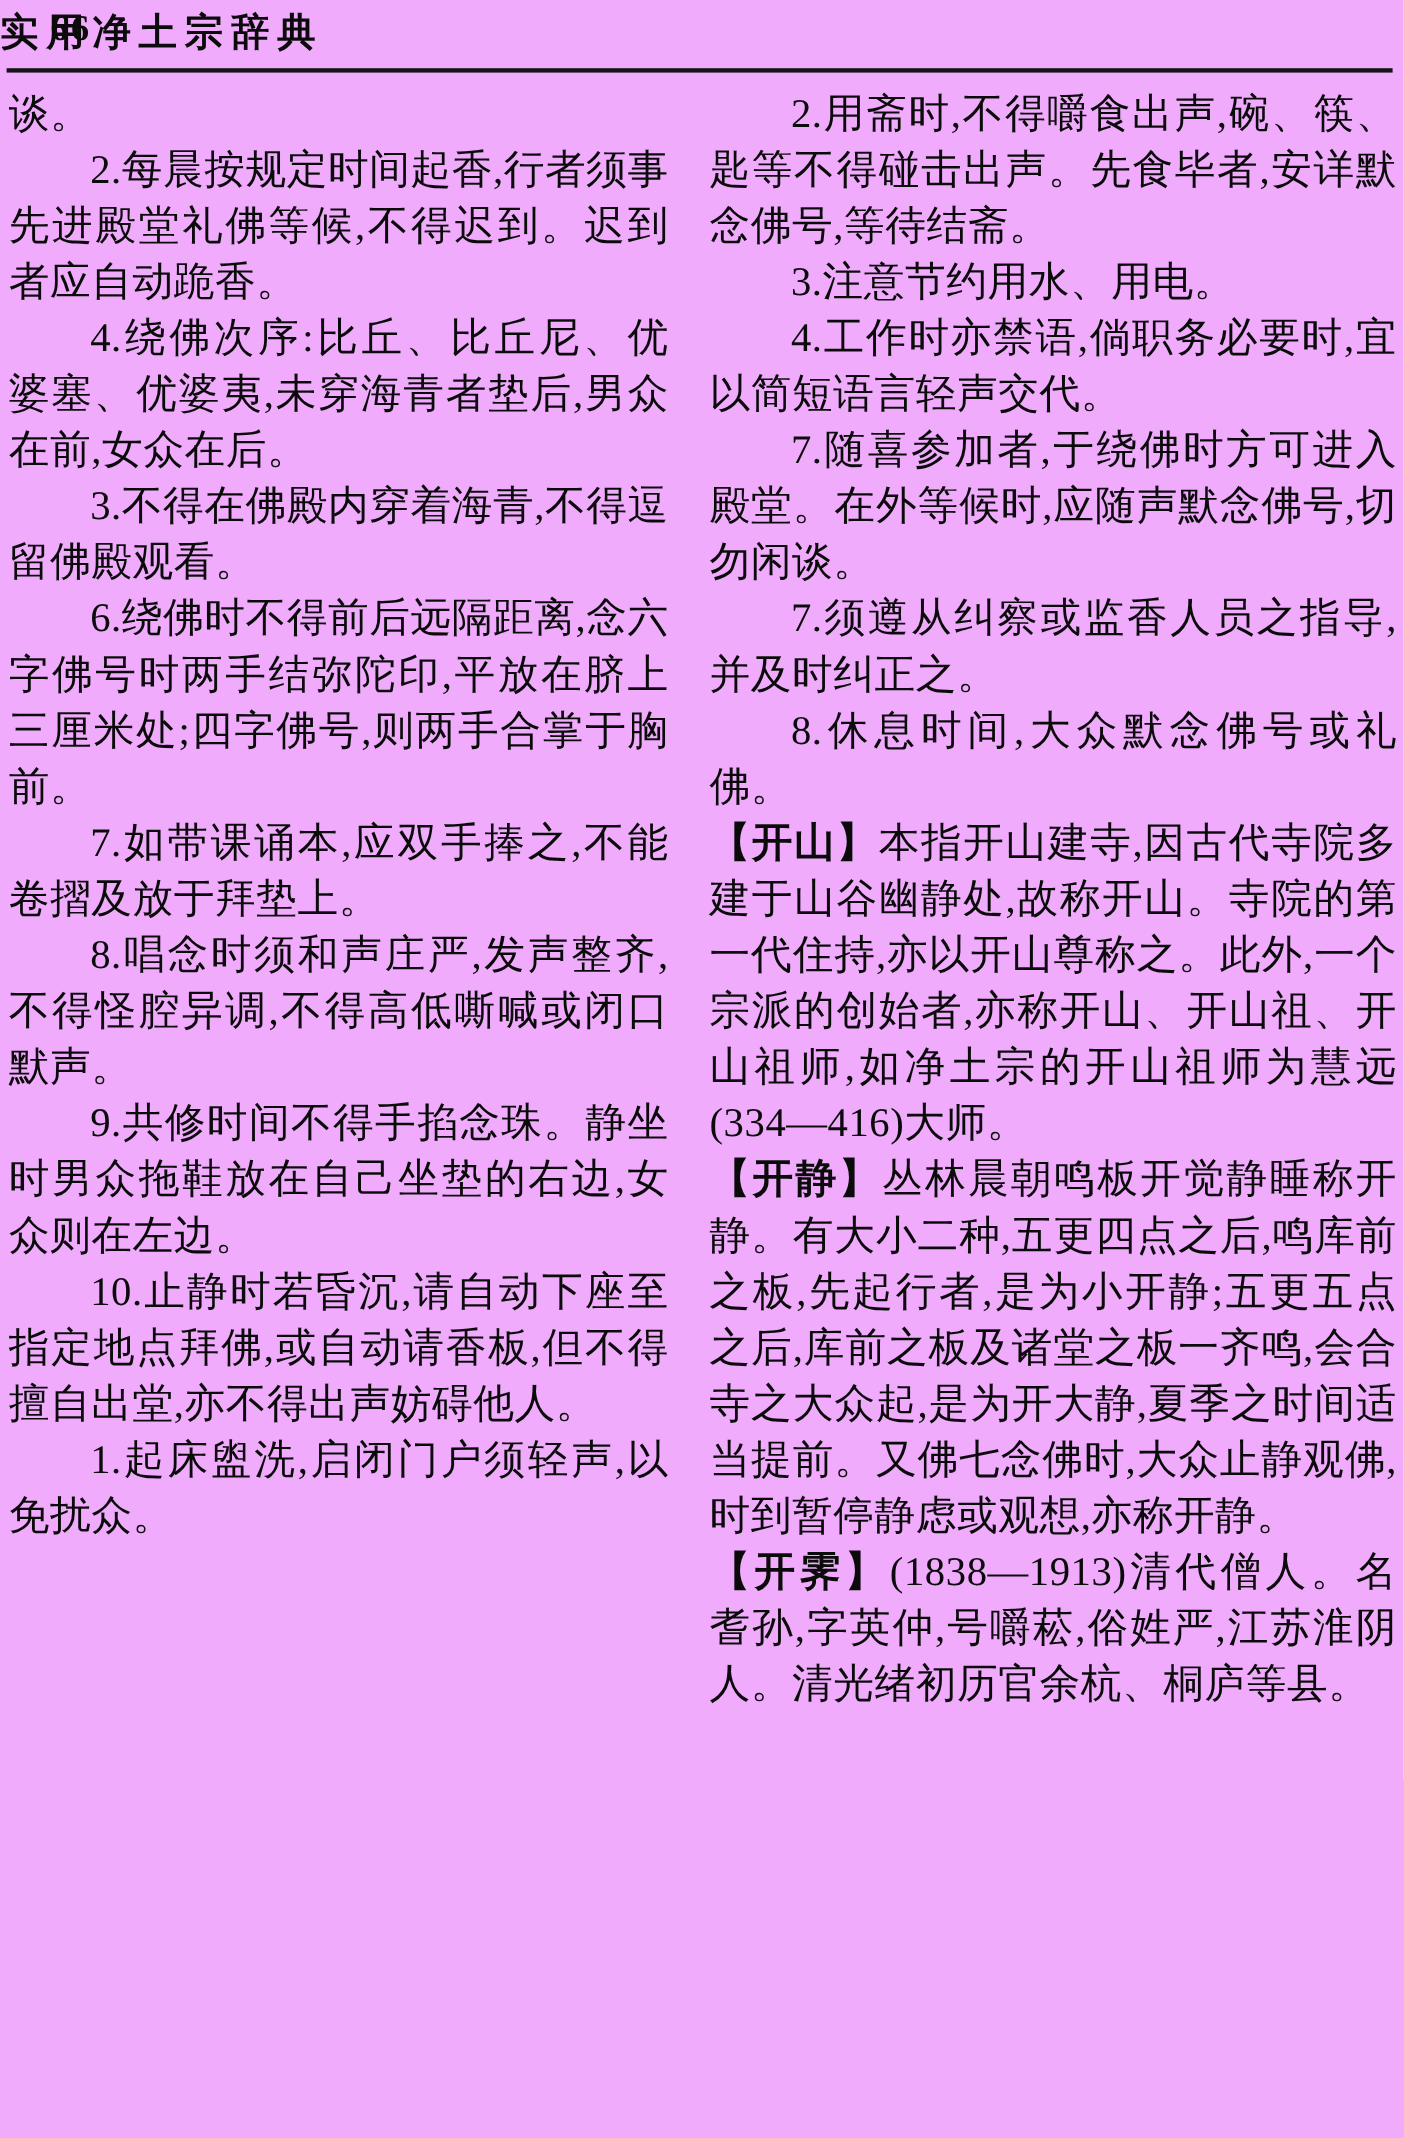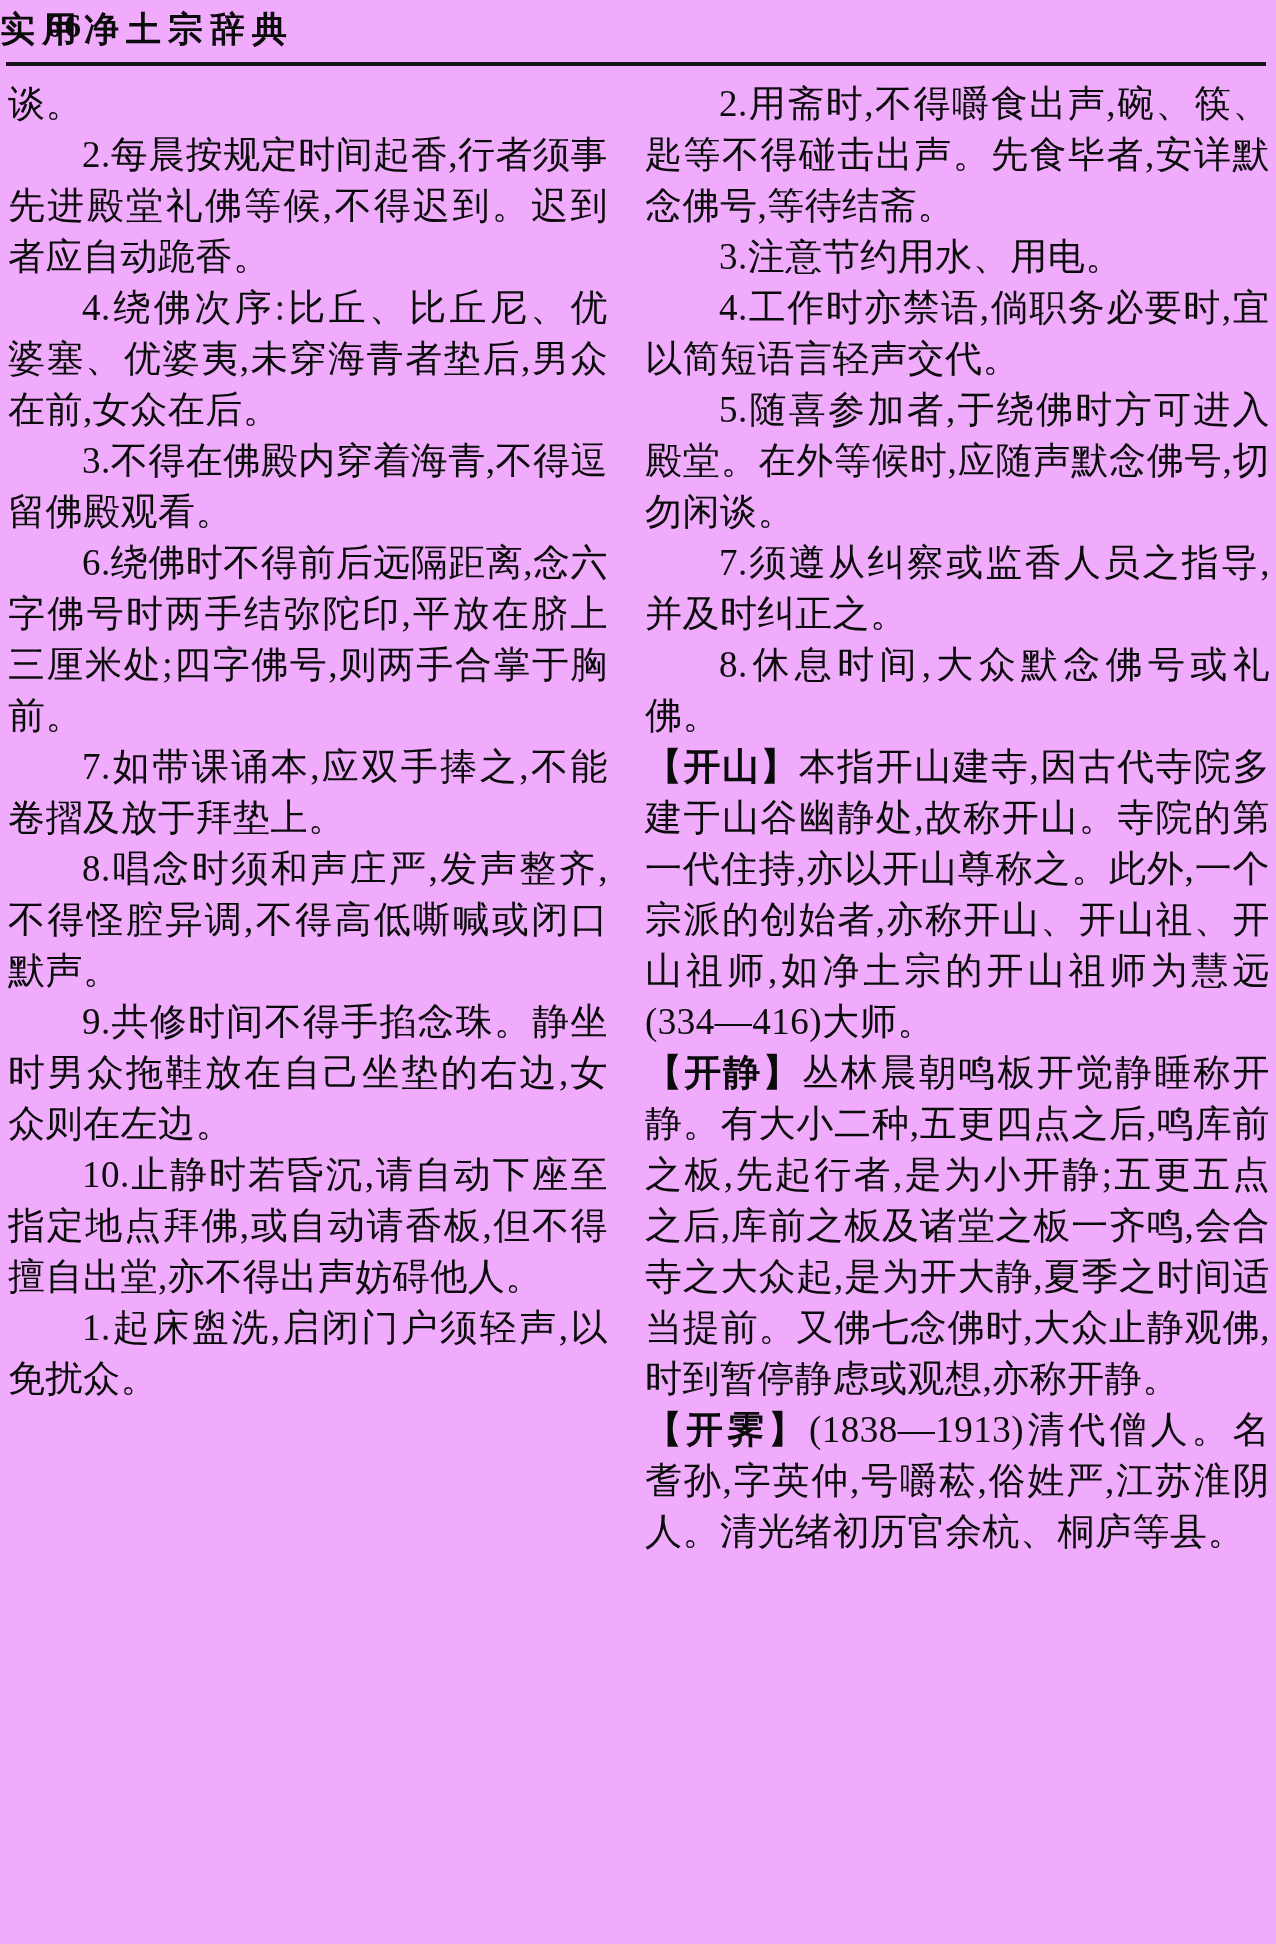--- a/index.html
+++ b/index.html
@@ -80,21 +80,21 @@
         <p class="indent">7.如带课诵本,应双手捧之,不能卷摺及放于拜垫上。</p>
         <p class="indent">8.唱念时须和声庄严,发声整齐,不得怪腔异调,不得高低嘶喊或闭口默声。</p>
         <p class="indent">9.共修时间不得手掐念珠。静坐时男众拖鞋放在自己坐垫的右边,女众则在左边。</p>
         <p class="indent">10.止静时若昏沉,请自动下座至指定地点拜佛,或自动请香板,但不得擅自出堂,亦不得出声妨碍他人。</p>
         <p class="indent">1.起床盥洗,启闭门户须轻声,以免扰众。</p>
       </section>
     <section class="col col-right">
         <p class="indent">2.用斋时,不得嚼食出声,碗、筷、匙等不得碰击出声。先食毕者,安详默念佛号,等待结斋。</p>
         <p class="indent">3.注意节约用水、用电。</p>
         <p class="indent">4.工作时亦禁语,倘职务必要时,宜以简短语言轻声交代。</p>
-        <p class="indent">5.随喜参加者,于绕佛时方可进入殿堂。在外等候时,应随声默念佛号,切勿闲谈。</p>
+        <p class="indent">7.随喜参加者,于绕佛时方可进入殿堂。在外等候时,应随声默念佛号,切勿闲谈。</p>
         <p class="indent">7.须遵从纠察或监香人员之指导,并及时纠正之。</p>
         <p class="indent">8.休息时间,大众默念佛号或礼佛。</p>
         <p><b>【开山】</b>本指开山建寺,因古代寺院多建于山谷幽静处,故称开山。寺院的第一代住持,亦以开山尊称之。此外,一个宗派的创始者,亦称开山、开山祖、开山祖师,如净土宗的开山祖师为慧远(334—416)大师。</p>
         <p><b>【开静】</b>丛林晨朝鸣板开觉静睡称开静。有大小二种,五更四点之后,鸣库前之板,先起行者,是为小开静;五更五点之后,库前之板及诸堂之板一齐鸣,会合寺之大众起,是为开大静,夏季之时间适当提前。又佛七念佛时,大众止静观佛,时到暂停静虑或观想,亦称开静。</p>
         <p><b>【开霁】</b>(1838—1913)清代僧人。名耆孙,字英仲,号嚼菘,俗姓严,江苏淮阴人。清光绪初历官余杭、桐庐等县。</p>
       </section>
   </main>
 </div>
 
 </body></html>

